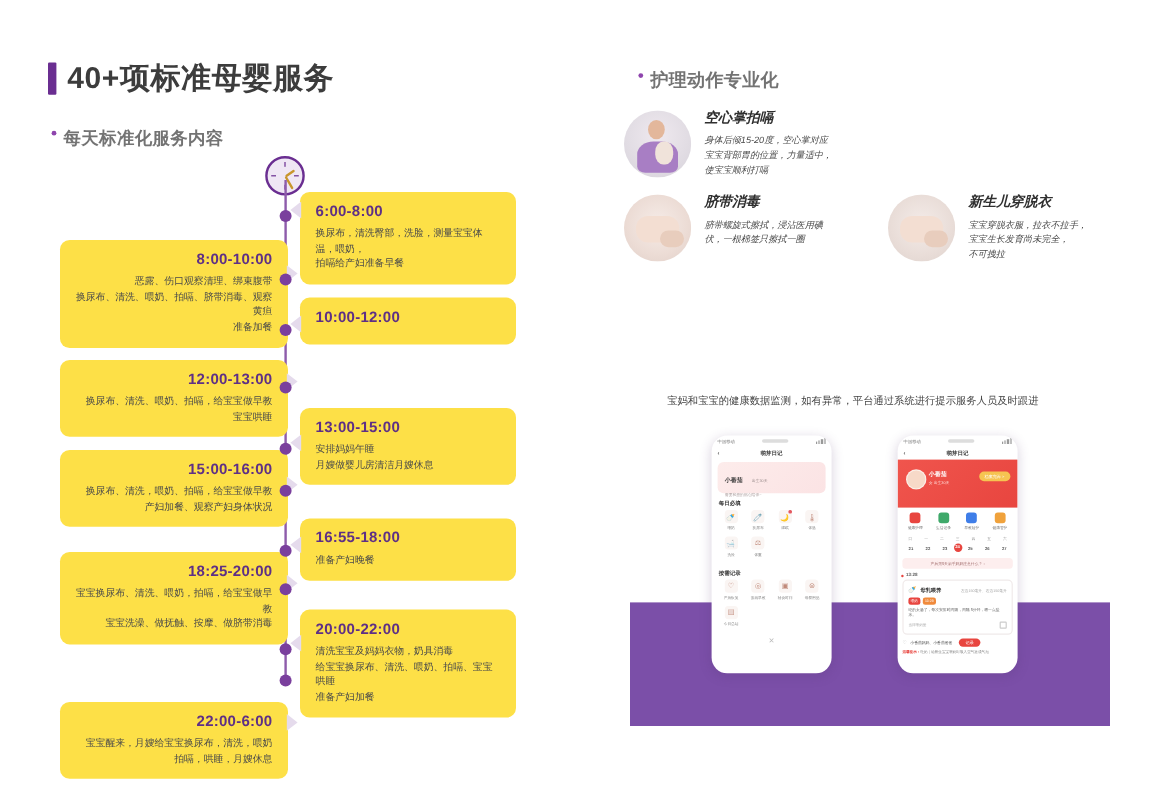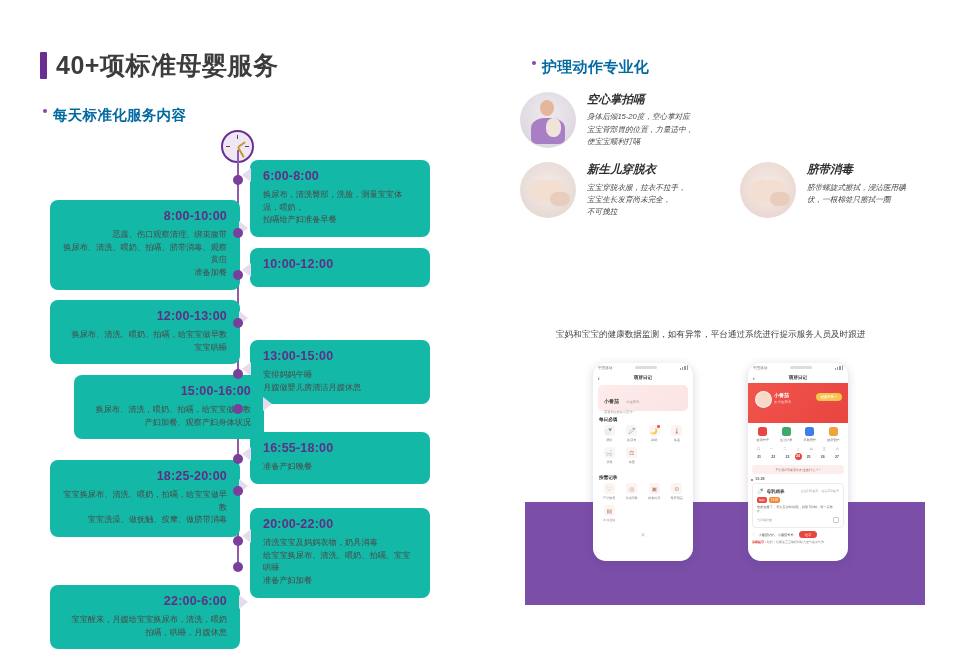--- a/index.html
+++ b/index.html
@@ -26,21 +26,21 @@
   }
 
   .sub-head{
     position:absolute;display:flex;align-items:baseline;gap:6px;
   }
   .sub-head .dot{
     width:4px;height:4px;border-radius:50%;background:#8e44ad;
     display:inline-block;position:relative;top:-7px;flex:0 0 auto;
   }
   .sub-head .sh-text{
-    font-size:14.5px;font-weight:bold;color:#0369a1;letter-spacing:.3px;
+    font-size:14.5px;font-weight:bold;color:#737373;letter-spacing:.3px;
   }
   #sub-head-left{left:43px;top:106px;}
 
   
   .timeline-axis{
     position:absolute;left:237px;top:150px;width:2px;height:420px;
     background:#8e5cab;
   }
   .clock{
     position:absolute;left:221px;top:130px;width:33px;height:33px;
@@ -56,21 +56,21 @@
     left:50%;top:50%;height:1.8px;border-radius:1px;}
   .clock .h-hour{width:9px;transform:translateY(-50%) rotate(-35deg);}
   .clock .h-min{width:12px;transform:translateY(-50%) rotate(60deg);}
 
   .node{
     position:absolute;left:233px;width:10px;height:10px;border-radius:50%;
     background:#7a3f9d;
   }
 
   .card{
-    position:absolute;background:#14b8a6;border-radius:8px;
+    position:absolute;background:#fde047;border-radius:8px;
     padding:9px 13px 10px 13px;box-sizing:border-box;
   }
   .card .c-time{
     font-size:12.5px;font-weight:bold;color:#5e2f86;margin-bottom:5px;
     letter-spacing:.2px;line-height:1.2;
   }
   .card .c-body{
     font-size:8.2px;color:#4a4a4a;line-height:1.55;white-space:pre-line;
   }
   .card.right-side{left:250px;width:180px;text-align:left;}
@@ -301,21 +301,21 @@
           <div class="c-time">12:00-13:00</div>
           <div class="c-body">换尿布、清洗、喂奶、拍嗝，给宝宝做早教
 宝宝哄睡</div>
         </div>
         <div class="card right-side" style="top: 340px;">
           <span class="tip" style="top: 22px;"></span>
           <div class="c-time">13:00-15:00</div>
           <div class="c-body">安排妈妈午睡
 月嫂做婴儿房清洁月嫂休息</div>
         </div>
-        <div class="card left-side" style="top: 375px; margin-left: 24px;">
+        <div class="card left-side" style="top: 375px;">
           <span class="tip" style="top: 22px;"></span>
           <div class="c-time">15:00-16:00</div>
           <div class="c-body">换尿布、清洗，喂奶、拍嗝，给宝宝做早教
 产妇加餐、观察产妇身体状况</div>
         </div>
         <div class="card right-side" style="top: 432px;">
           <span class="tip" style="top: 15px;"></span>
           <div class="c-time">16:55-18:00</div>
           <div class="c-body">准备产妇晚餐</div>
         </div>
@@ -372,44 +372,44 @@
           <div class="care-txt">
             <div class="care-title">空心掌拍嗝</div>
             <div class="care-desc">身体后倾15-20度，空心掌对应
 宝宝背部胃的位置，力量适中，
 使宝宝顺利打嗝</div>
           </div>
         </div>
       </div>
       <div class="care-row">
         <div class="care-item">
+          <div class="care-photo p4">
+            <span class="ph-bg"></span>
+            <span class="fig" style="width:36px;height:22px;left:10px;top:18px;border-radius:10px;background:#f3ded2;"></span>
+            <span class="fig" style="width:20px;height:14px;left:30px;top:30px;border-radius:8px;background:#e8cdbd;"></span>
+          </div>
+          <div class="care-txt">
+            <div class="care-title">脐带消毒</div>
+            <div class="care-desc">脐带螺旋式擦拭，浸沾医用碘
+伏，一根棉签只擦拭一圈</div>
+          </div>
+        </div>
+        <div class="care-item">
           <div class="care-photo p3">
             <span class="ph-bg"></span>
             <span class="fig" style="width:36px;height:22px;left:10px;top:18px;border-radius:10px;background:#f3ded2;"></span>
             <span class="fig" style="width:20px;height:14px;left:30px;top:30px;border-radius:8px;background:#e8cdbd;"></span>
           </div>
           <div class="care-txt">
             <div class="care-title">新生儿穿脱衣</div>
             <div class="care-desc">宝宝穿脱衣服，拉衣不拉手，
 宝宝生长发育尚未完全，
 不可拽拉</div>
           </div>
         </div>
-        <div class="care-item">
-          <div class="care-photo p4">
-            <span class="ph-bg"></span>
-            <span class="fig" style="width:36px;height:22px;left:10px;top:18px;border-radius:10px;background:#f3ded2;"></span>
-            <span class="fig" style="width:20px;height:14px;left:30px;top:30px;border-radius:8px;background:#e8cdbd;"></span>
-          </div>
-          <div class="care-txt">
-            <div class="care-title">脐带消毒</div>
-            <div class="care-desc">脐带螺旋式擦拭，浸沾医用碘
-伏，一根棉签只擦拭一圈</div>
-          </div>
-        </div>
       </div>
     </div>
 
   <div class="log-desc">宝妈和宝宝的健康数据监测，如有异常，平台通过系统进行提示服务人员及时跟进</div>
 
   <div class="purple-block"></div>
 
   <div class="phone" id="phone-1">
     <div class="ph-status">
       <span>中国移动</span>

